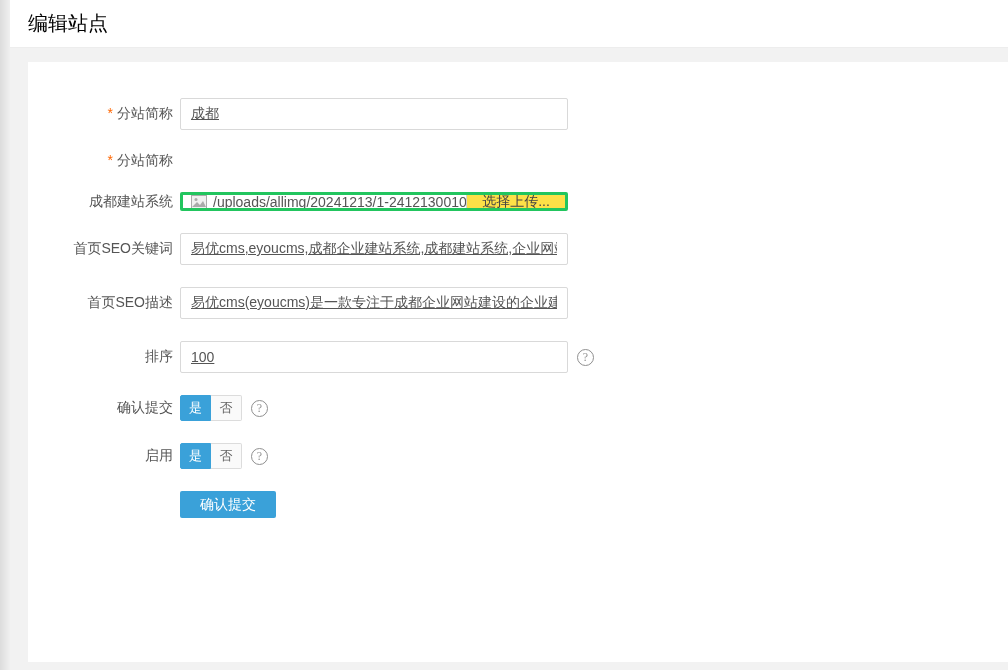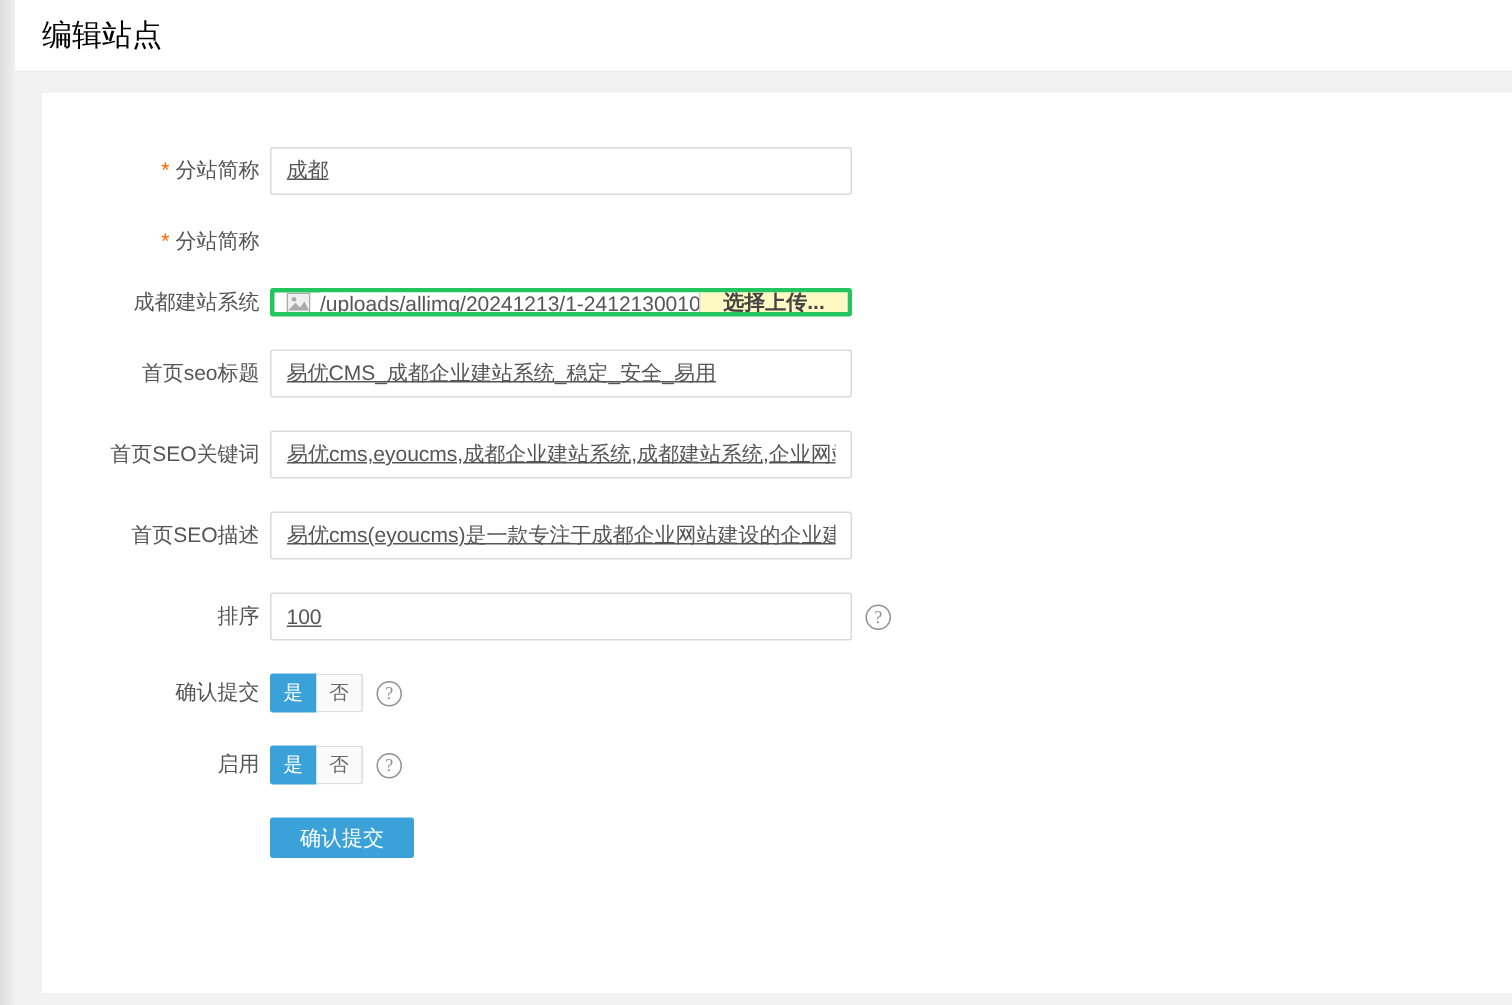--- a/index.html
+++ b/index.html
@@ -48,23 +48,23 @@
     width:388px; height:19px; border:3px solid #22c55e; border-radius:2px;
     display:flex; align-items:center; background:#fff; overflow:hidden;justify-content:space-between;
   }
   .upload-box .img-ico { flex:none; margin:0 6px 0 8px; display:flex; }
   .upload-box input.path-input {
     border:none; outline:none; flex:1; min-width:0; height:30px;
     font-size:14px; color:#555; font-family:inherit; padding:0;
   }
   .upload-btn {
     flex:none; width:100px; height:32px; margin:-1px -1px -1px 0;
-    background:#fef9c3; border:1px solid #d4d4d4; color:#444;
+    background:#fde047; border:1px solid #d4d4d4; color:#444;
     font-size:14px; display:flex; align-items:center; justify-content:center;
-    cursor:pointer; white-space:nowrap;font-weight:bold;
+    cursor:pointer; white-space:nowrap;
   }
   .help-icon {
     width:17px; height:17px; border:1px solid #8f8f8f; border-radius:50%;
     color:#8f8f8f; font-size:12px; line-height:15px; text-align:center;
     margin-left:9px; flex:none; cursor:pointer; font-family:"Liberation Serif",serif;
   }
   .toggle-group { display:inline-flex; }
   .toggle-opt {
     min-width:31px; height:26px; display:flex; align-items:center; justify-content:center;
     font-size:13px; cursor:pointer; padding:0 8px;
@@ -115,26 +115,20 @@
             <circle cx="5" cy="4.5" r="1.5" fill="#aaa"></circle>
             <path d="M1 12 L6 7 L9 10 L12 6 L15 12 Z" fill="#aaa"></path>
           </svg>
         </span>
         <input class="path-input" type="text" value="/uploads/allimg/20241213/1-2412130010" style="">
         <div class="upload-btn">选择上传...</div>
       </div>
     </div>
   </div>
 
-  <div class="row">
-    <div class="label-cell"><span>首页seo标题</span></div>
-    <div class="control">
-      <input class="text-input" type="text" value="易优CMS_成都企业建站系统_稳定_安全_易用" style="">
-    </div>
-  </div>
 
   <div class="row">
     <div class="label-cell"><span>首页SEO关键词</span></div>
     <div class="control">
       <input class="text-input" type="text" value="易优cms,eyoucms,成都企业建站系统,成都建站系统,企业网站建设" style="">
     </div>
   </div>
 
   <div class="row">
     <div class="label-cell"><span>首页SEO描述</span></div>

